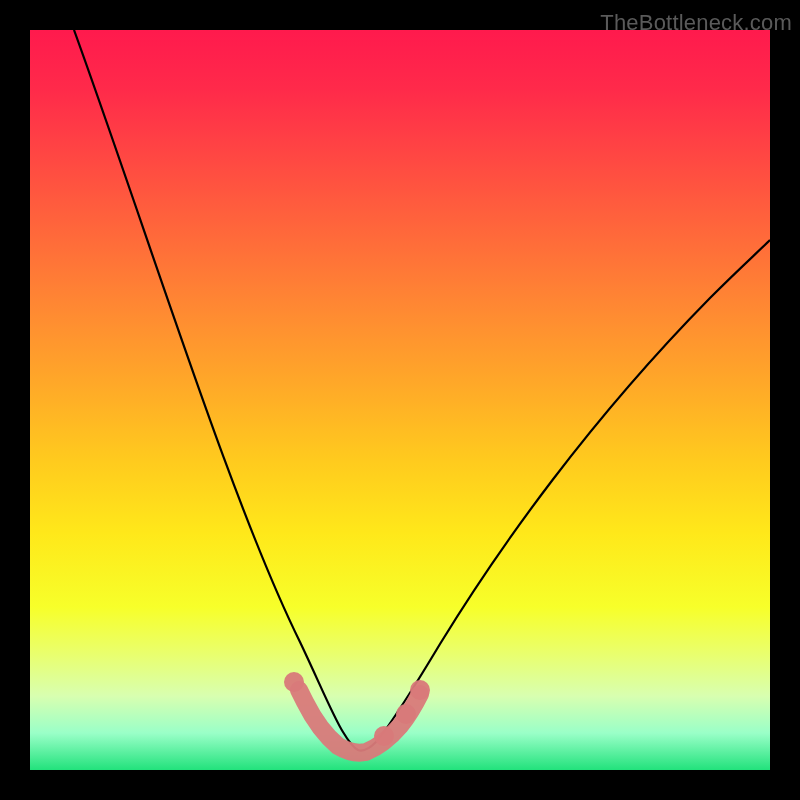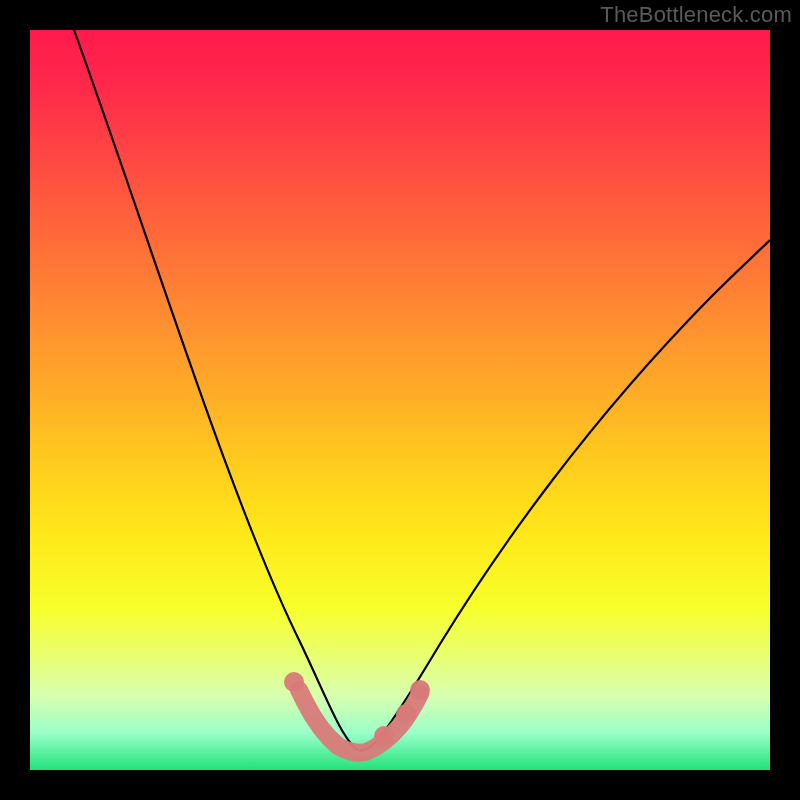--- a/index.html
+++ b/index.html
@@ -41,21 +41,21 @@
       #22e27c 100%
     );
   }
   svg.curve {
     position: absolute;
     left: 0;
     top: 0;
   }
   .watermark {
     position: absolute;
-    top: 2px;
+    top: 10px;
     right: 8px;
     color: #5a5a5a;
     font-size: 22px;
     font-weight: 400;
     letter-spacing: 0.2px;
     user-select: none;
   }
 </style>
 </head>
 <body>

